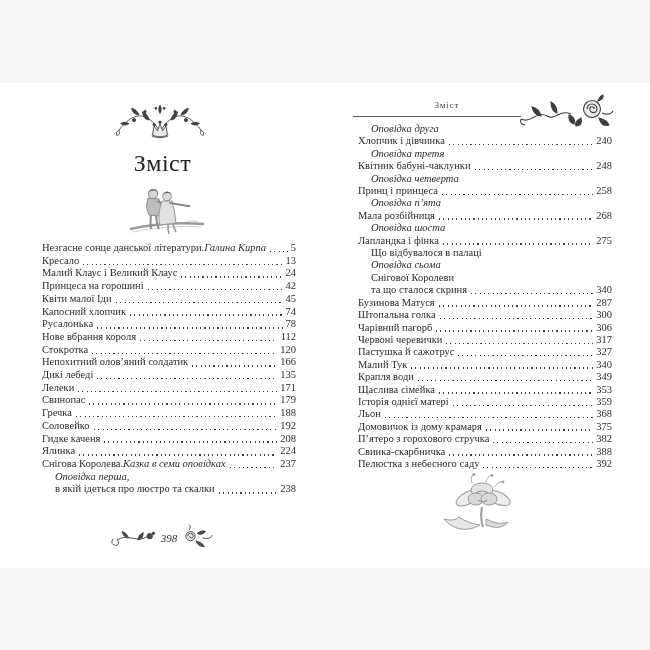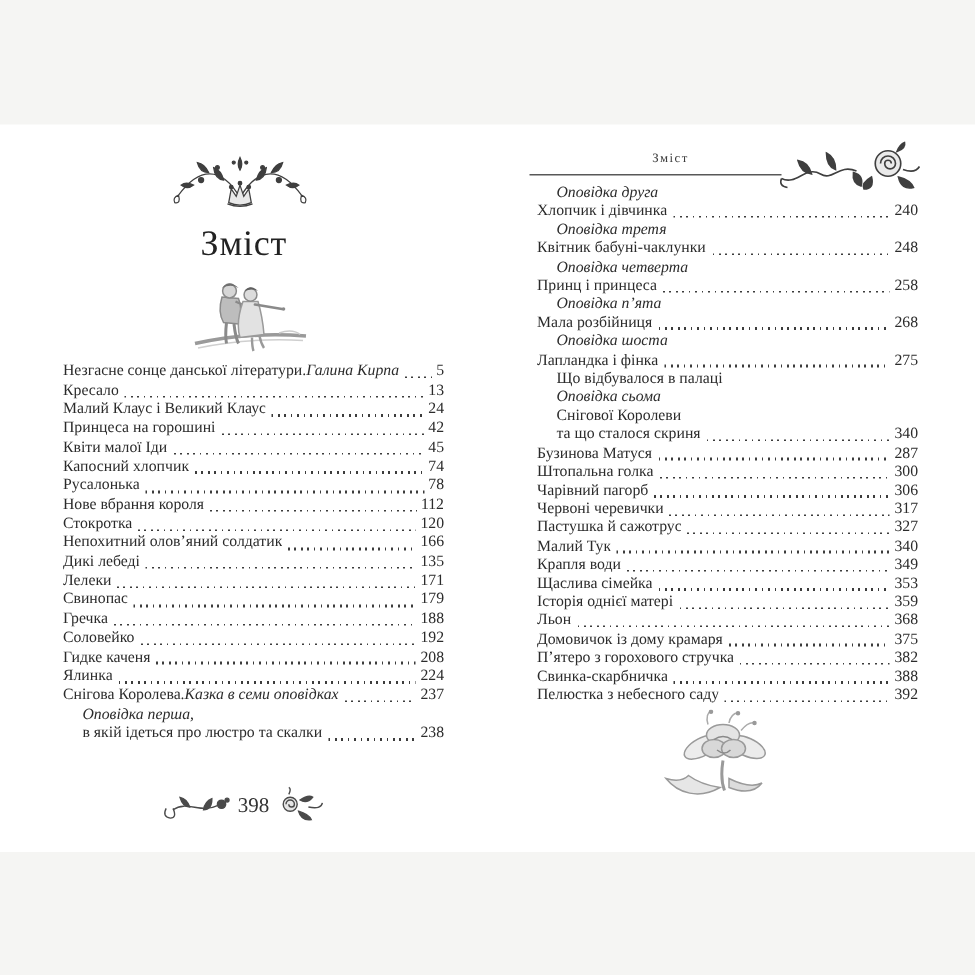--- a/index.html
+++ b/index.html
@@ -30,21 +30,21 @@
   .leader{
     flex:1 1 auto;min-width:8px;align-self:flex-end;height:1.4px;
     margin:0 3px 2.4px 4px;
     background-image:repeating-linear-gradient(to right,#3c3c3c 0 1.1px,transparent 1.1px 4.3px);
   }
   .p{flex:0 0 auto;}
   .footer{
     left:108px;top:441px;width:108px;display:flex;align-items:center;
     justify-content:center;gap:3px;
   }
-  .footer .num{font-size:14px;color:#333;}
+  .footer .num{font-size:11px;color:#333;font-style:italic;}
   .ornament svg{display:block;}
 </style>
 </head>
 <body>
 
 <div class="book">
 
   <div class="abs ornament" style="left:114px;top:17px">
     <svg width="92" height="46" viewBox="0 0 110 55" fill="none" stroke="#3f3f3f" stroke-width="1">
       <path d="M55,6 c-2,4 -2,7 0,10 c2,-3 2,-6 0,-10 z" fill="#3f3f3f"></path>

